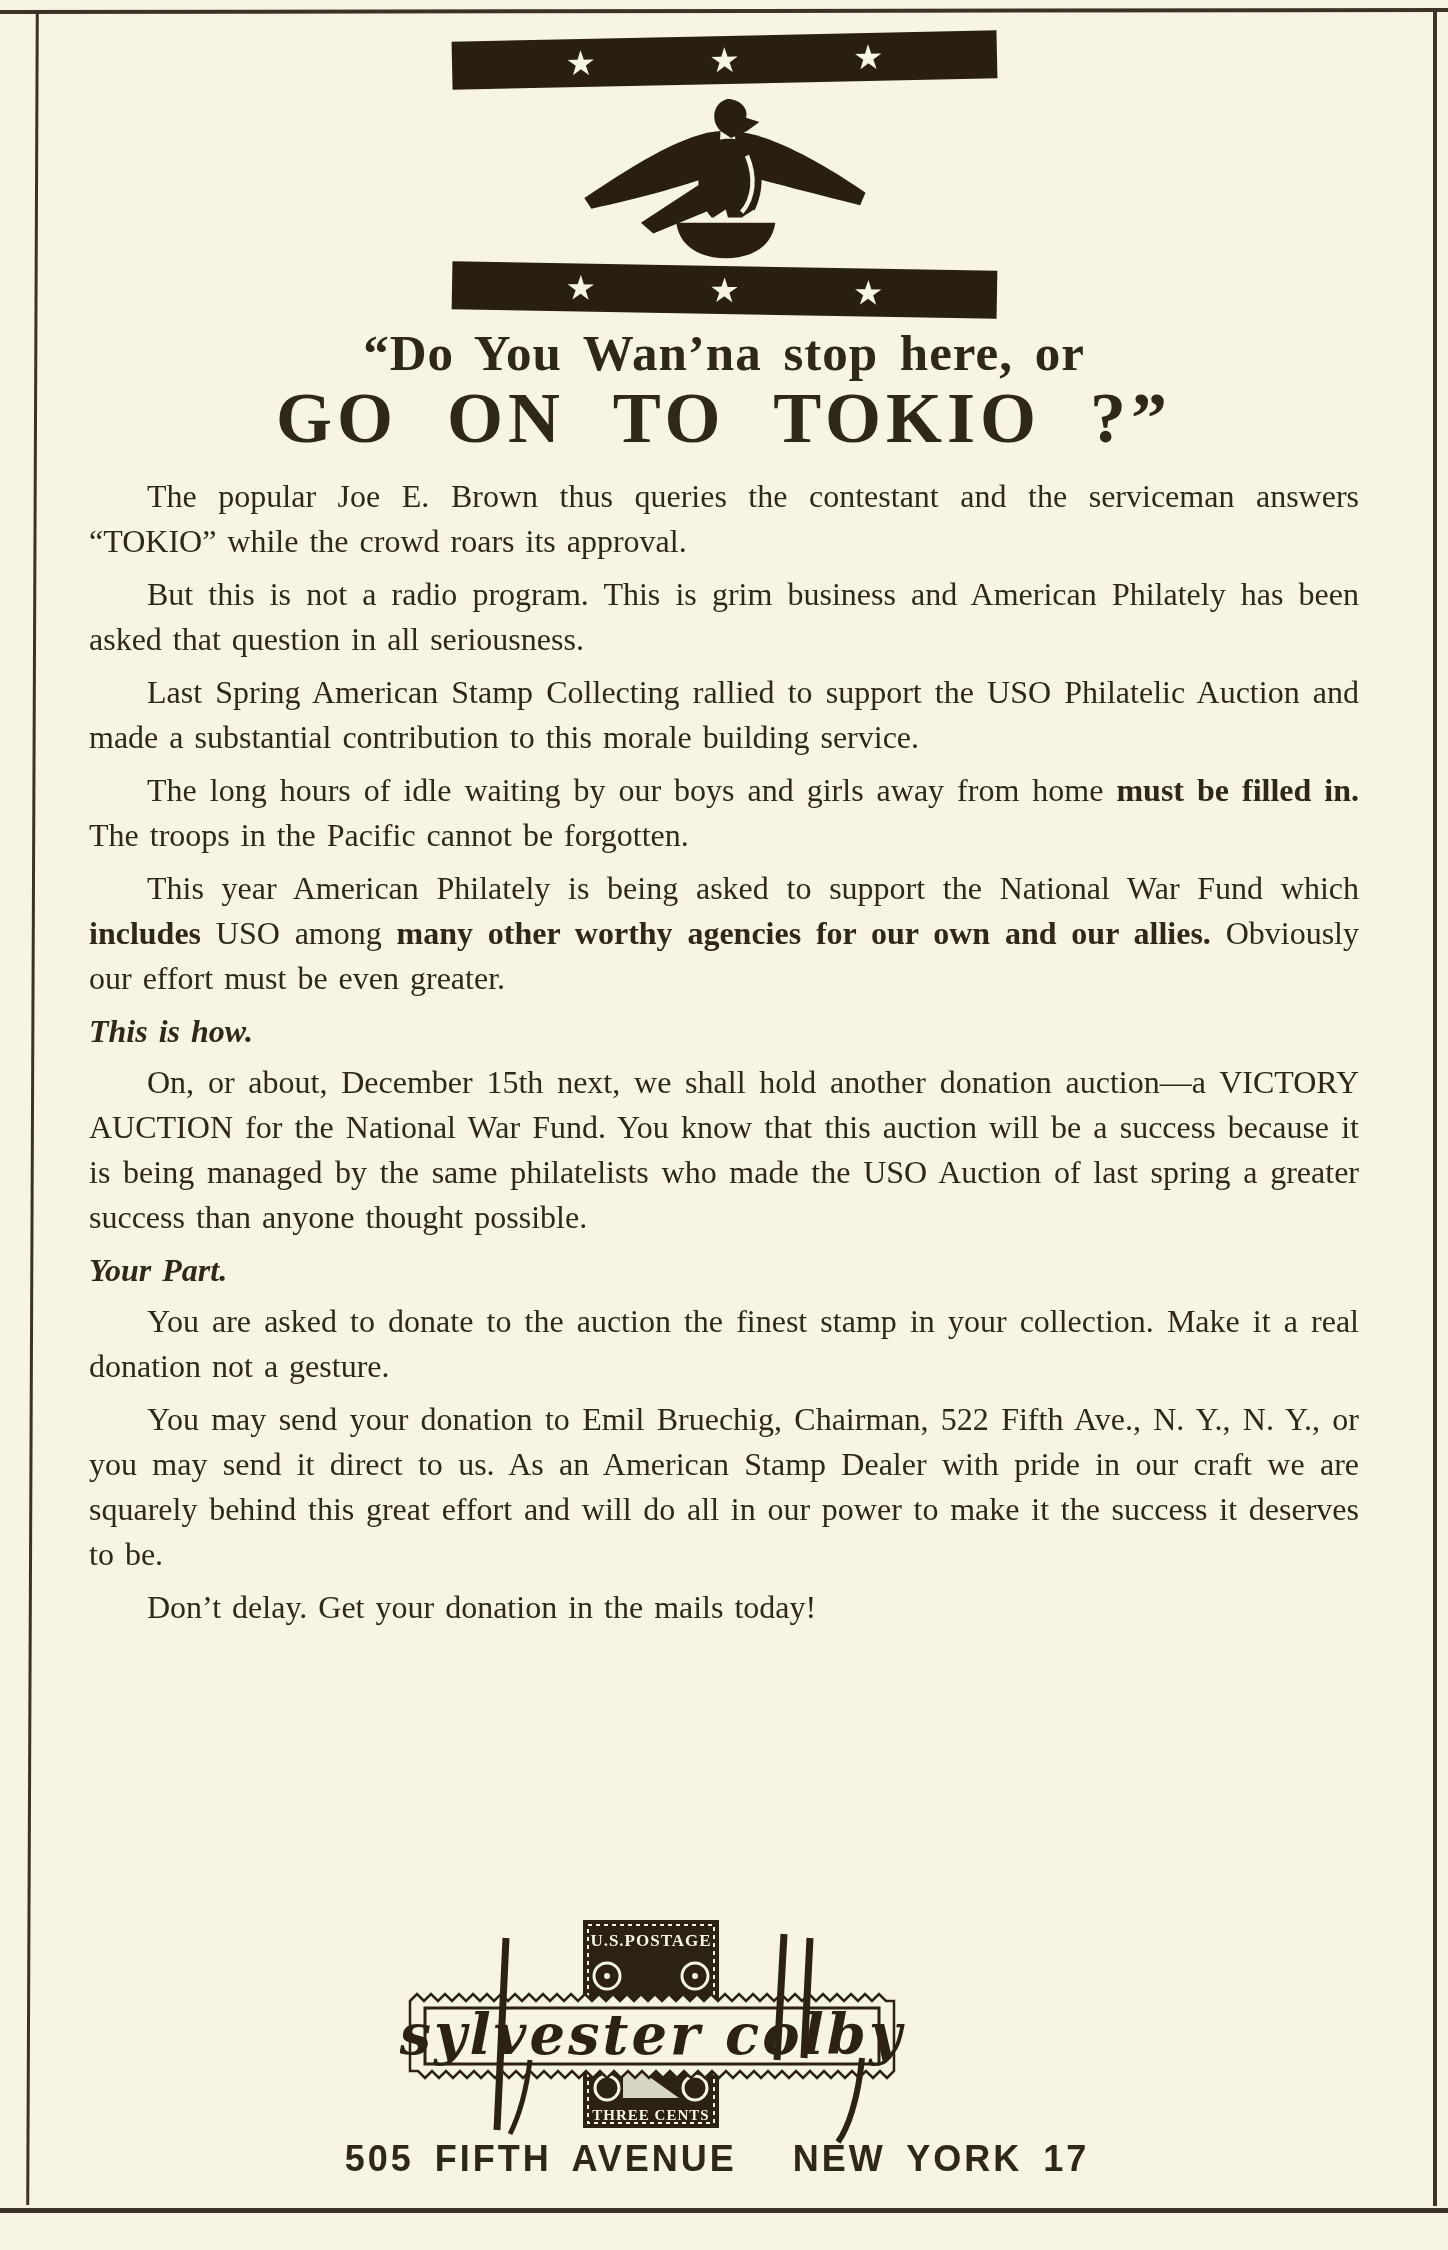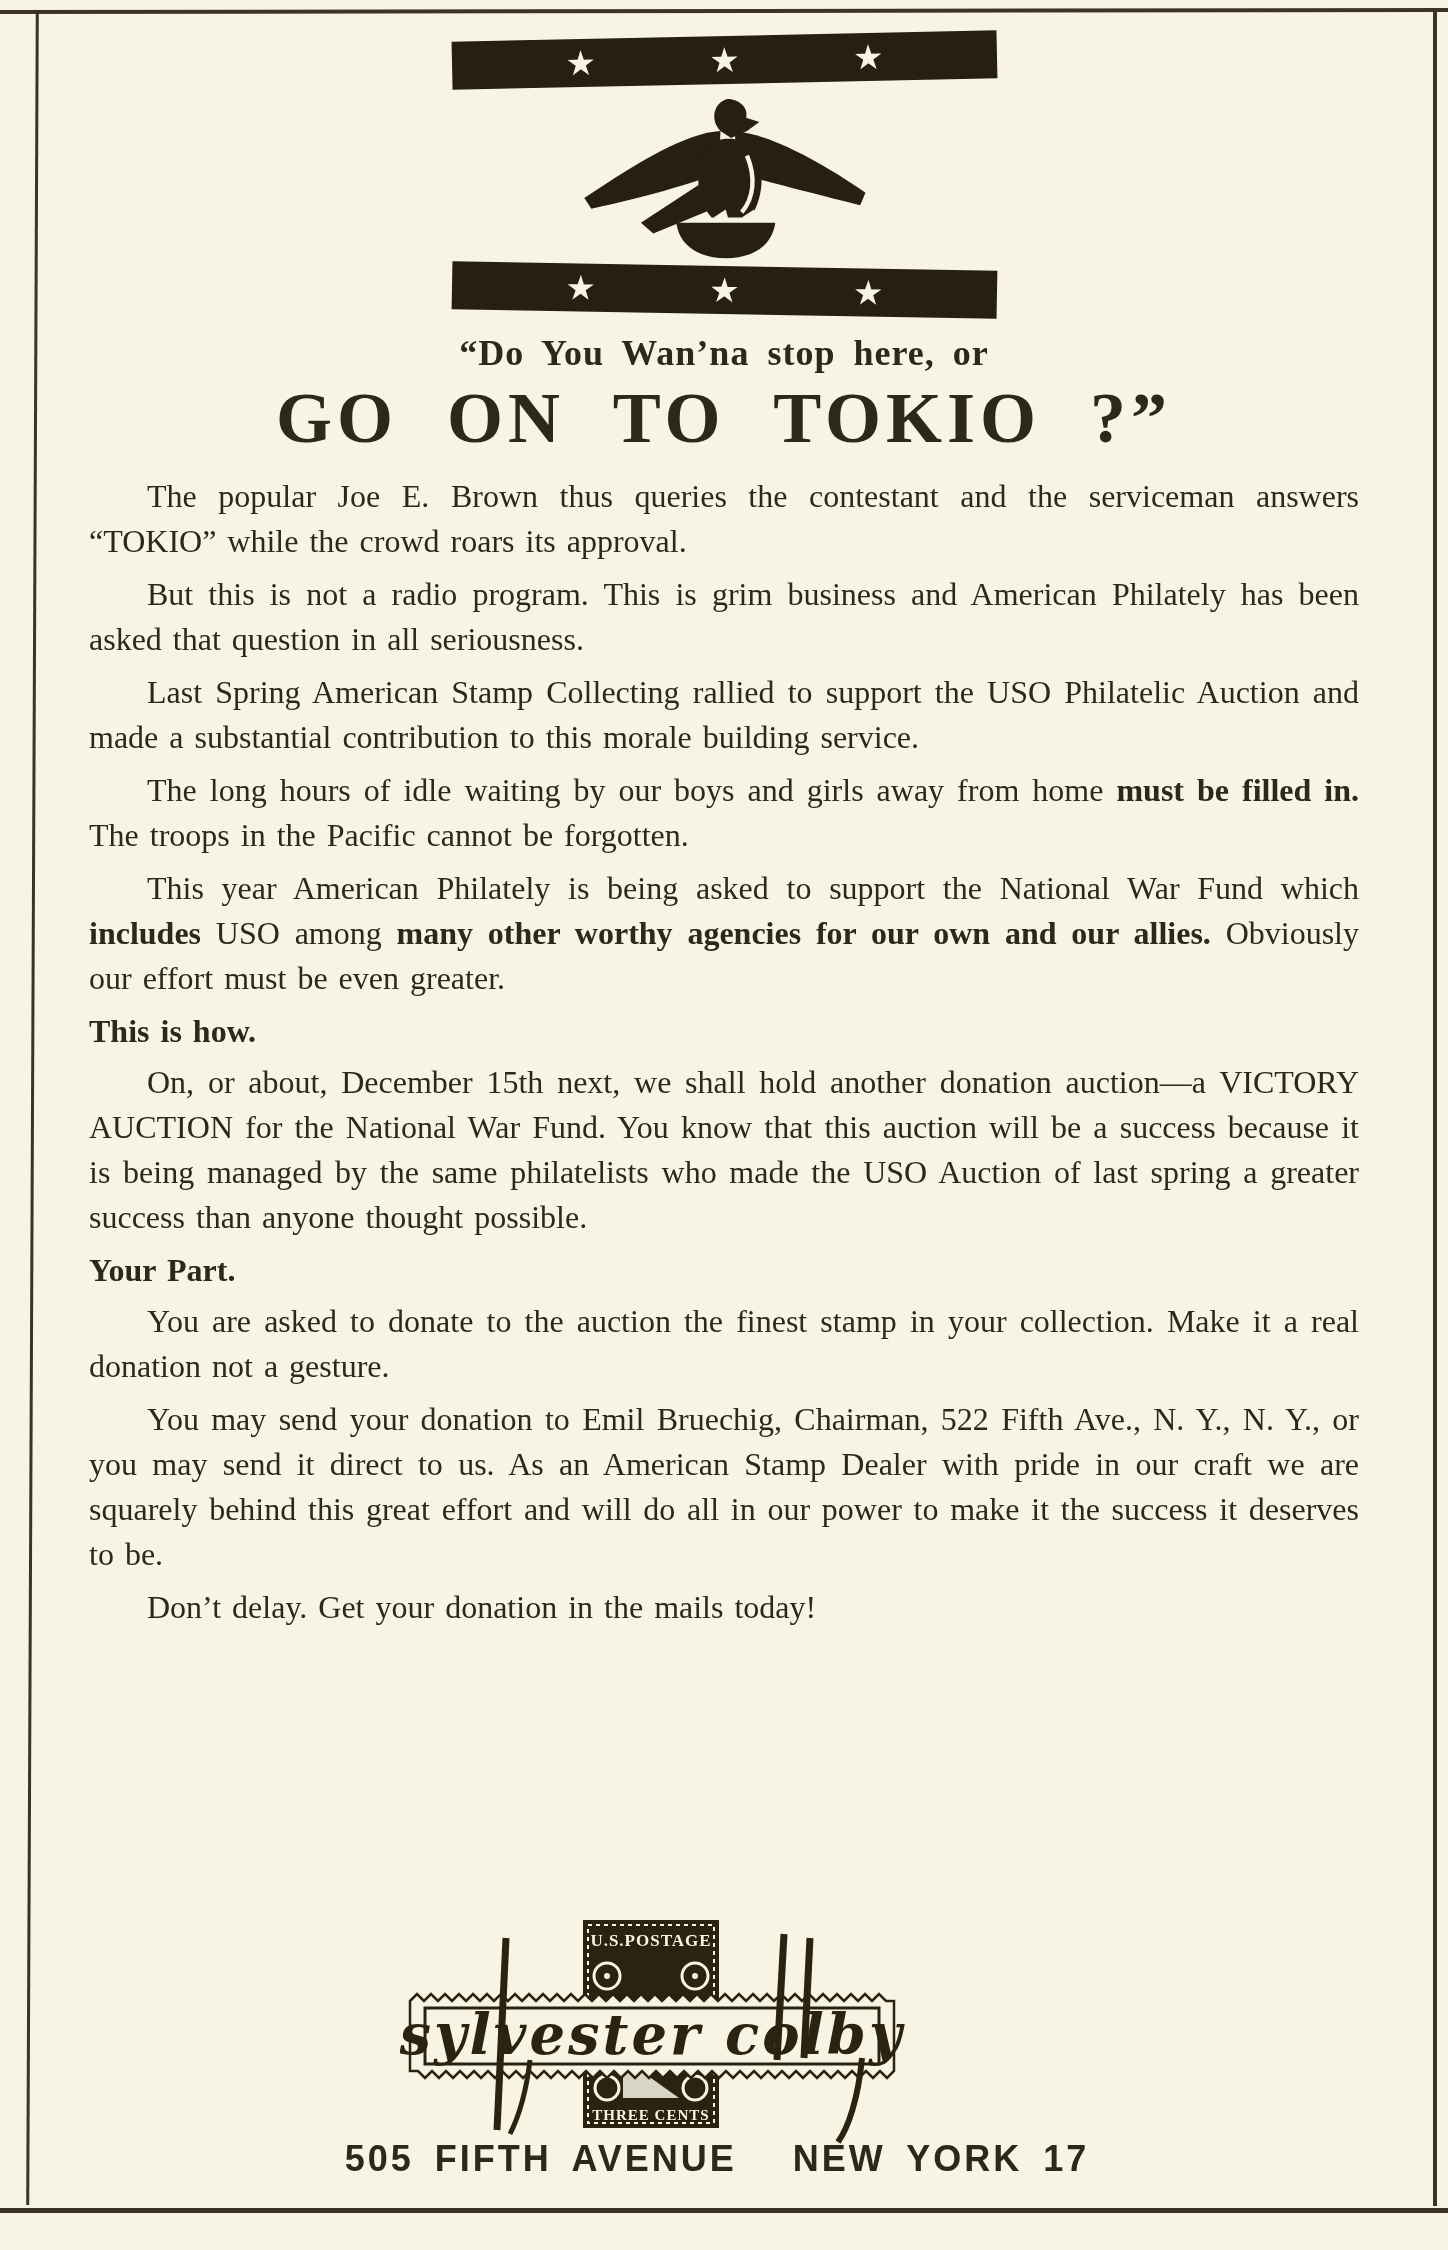--- a/index.html
+++ b/index.html
@@ -31,28 +31,28 @@
     background:var(--ink2);
     display:flex;align-items:center;justify-content:space-evenly;
   }
   .star-bar.top{transform:rotate(-1.2deg);}
   .star-bar.bottom{transform:rotate(1.0deg);}
   .star{color:var(--paper);font-size:34px;line-height:1;font-family:"DejaVu Sans",sans-serif;}
   .eagle-wrap{margin:8px auto 6px;width:310px;height:168px;}
 
   
   .headline{text-align:center;margin-top:12px;}
-  .hl1{font-size:36px;font-weight:bold;line-height:54px;letter-spacing:1px;word-spacing:8px;}
+  .hl1{font-size:51px;font-weight:bold;line-height:54px;letter-spacing:1px;word-spacing:8px;}
   .hl2{font-size:72px;font-weight:bold;line-height:72px;letter-spacing:5px;word-spacing:26px;margin-top:2px;}
 
   
   .copy{width:1270px;margin:20px auto 0;text-align:justify;}
   .copy p{margin:0 0 8px 0;font-size:32px;line-height:45px;word-spacing:3px;}
   .copy p.indent{text-indent:58px;}
-  .copy p.heading{font-weight:bold;text-indent:0;margin-top:4px;margin-bottom:6px;}
+  .copy p.heading{font-weight:bold;text-indent:0;margin-top:4px;margin-bottom:6px;font-style:italic;}
   .copy b{font-weight:bold;}
 
   
   .logo{position:absolute;left:50%;top:1908px;transform:translateX(-50%);width:648px;height:252px;}
   
   .footer{
     position:absolute;left:0;right:14px;top:2138px;
     text-align:center;
     font-family:"Liberation Sans",sans-serif;
     font-weight:bold;font-size:36px;letter-spacing:3px;word-spacing:8px;

